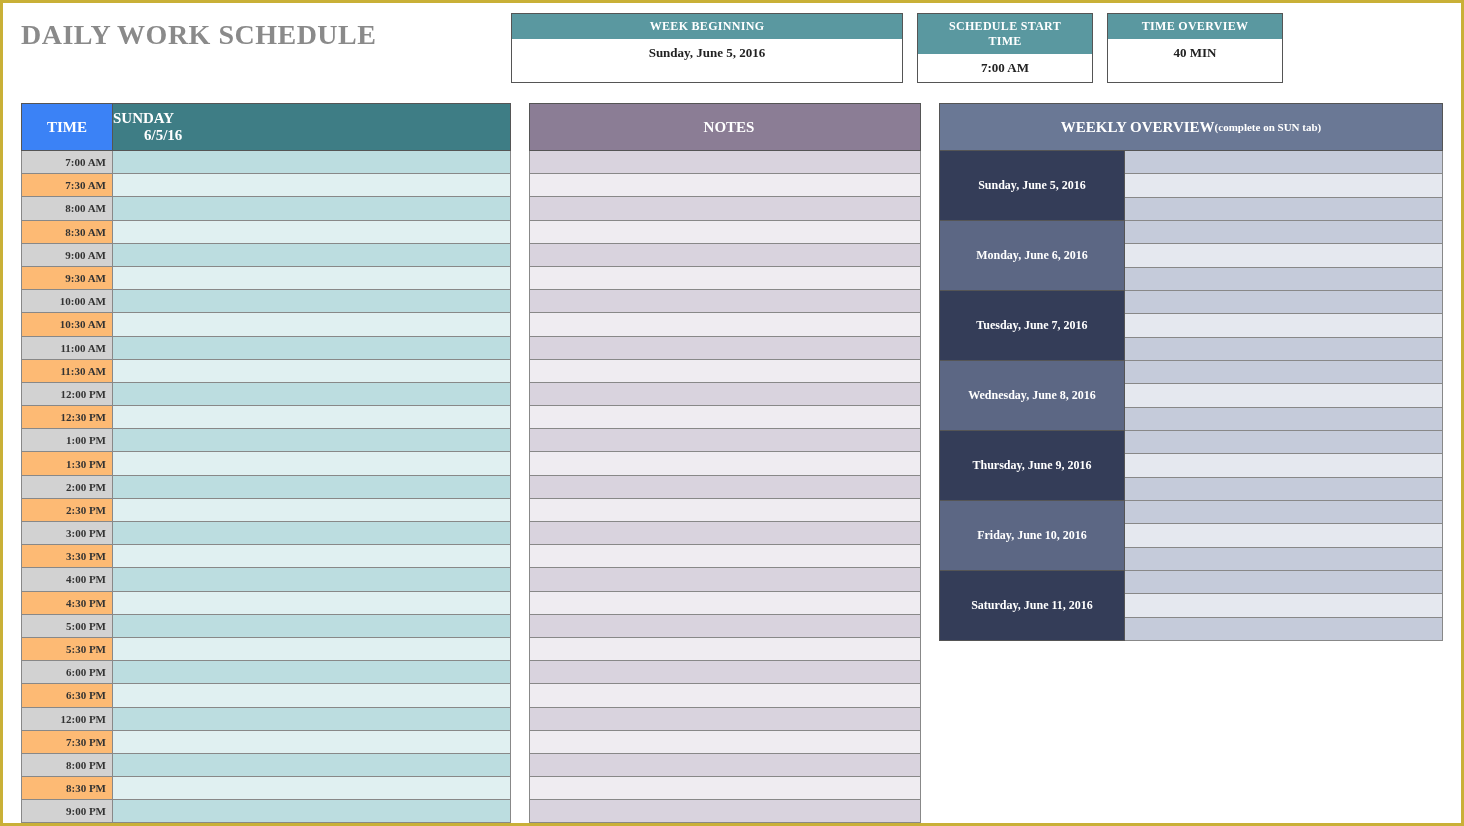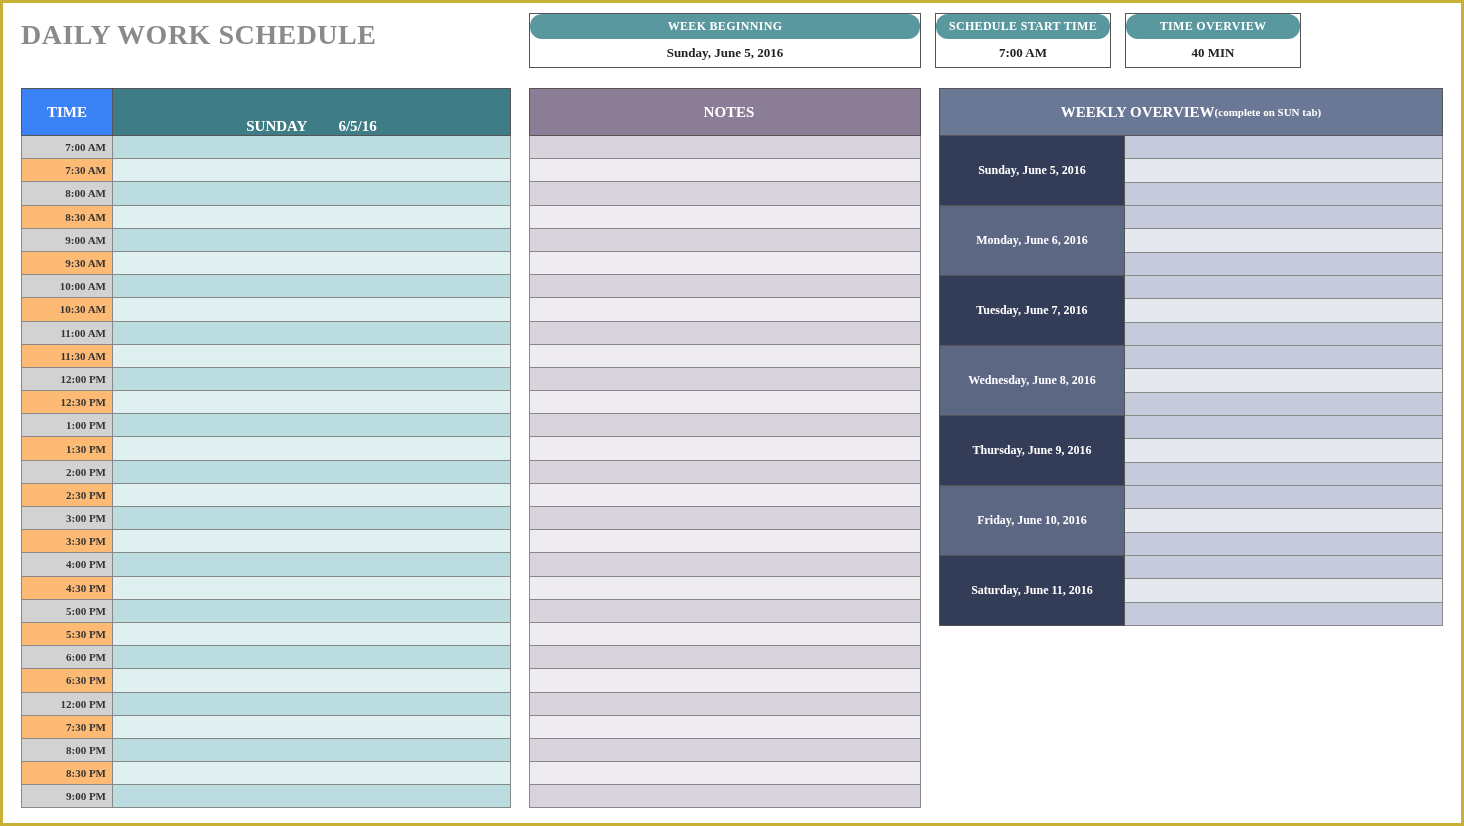--- a/index.html
+++ b/index.html
@@ -7,21 +7,20 @@
     font-family: Georgia, 'Times New Roman', serif;
     background: #ffffff;
     border: 3px solid #c9b037;
     width: 1464px;
     height: 826px;
     padding: 10px 18px;
     overflow: hidden;
   }
   .top-row {
     display: flex;
-    gap: 18px;
     align-items: flex-start;
   }
   .title-block {
     flex: 0 0 490px;
     padding-top: 6px;
   }
   .main-title {
     font-size: 28px;
     font-weight: bold;
     color: #8a8a8a;
@@ -39,23 +38,22 @@
   }
   .info-box.wb { flex: 0 0 392px; }
   .info-box.st { flex: 0 0 176px; }
   .info-box.ti { flex: 0 0 176px; }
   .info-head {
     background: #5a98a0;
     color: #fff;
     text-align: center;
     font-size: 12px;
     font-weight: bold;
-    padding: 5px 4px;
+    padding: 5px 19px;
     letter-spacing: 0.3px;
-    border-radius: 12px;
   }
   .info-val {
     background: #fff;
     color: #222;
     text-align: center;
     font-size: 13px;
     font-weight: bold;
     padding: 6px 4px;
   }
 
@@ -82,22 +80,22 @@
     justify-content: center;
     font-size: 15px;
     font-weight: bold;
     border: 1px solid #555;
   }
   .sched-head .day-h {
     flex: 1;
     background: #3e7d85;
     color: #fff;
     display: flex;
-    flex-direction: row;
-    align-items: flex-end;
+    flex-direction: column;
+    align-items: flex-start;
     justify-content: center;
     font-weight: bold;
     border: 1px solid #555;
     border-left: none;
   }
   .day-h .dname { font-size: 15px; }
   .day-h .ddate { font-size: 15px; margin-left: 31px; }
   .sched-row {
     display: flex;
     height: 23.2px;

